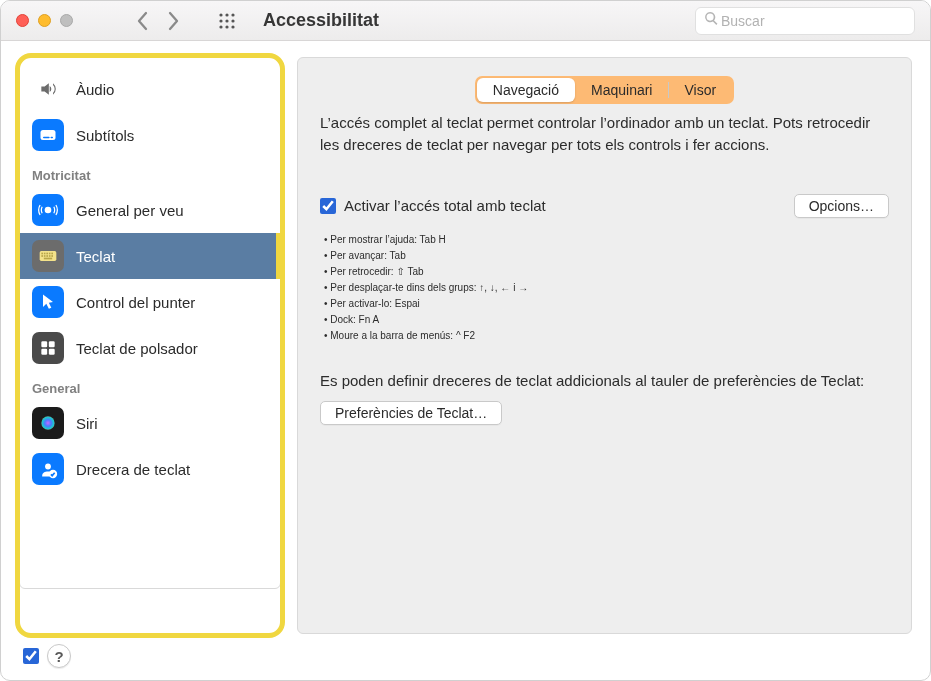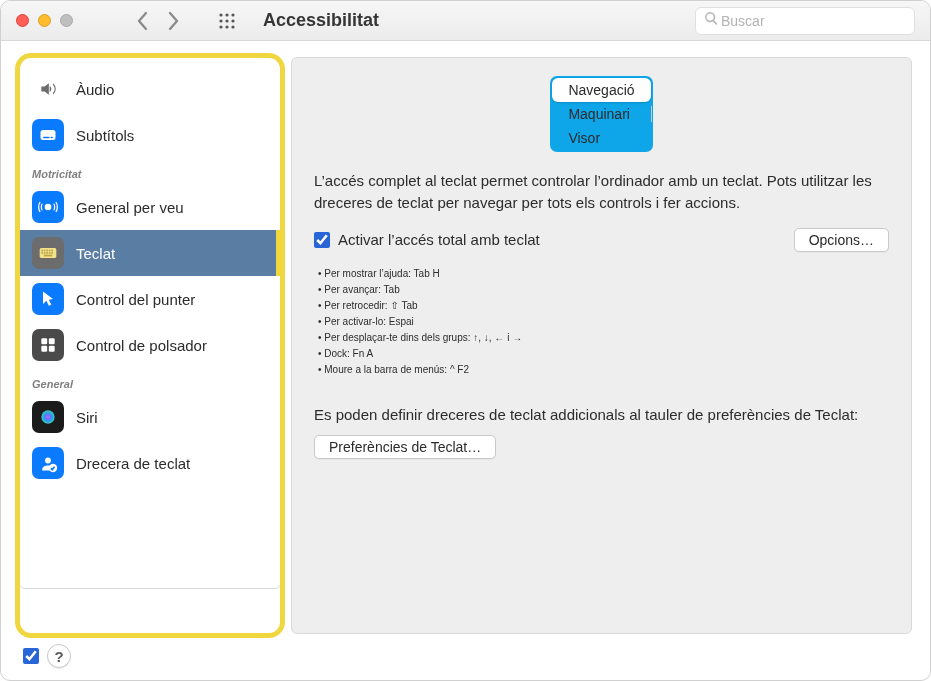--- a/index.html
+++ b/index.html
@@ -57,42 +57,41 @@
   }
   .search svg { width: 15px; height: 15px; fill: #b5b5b5; }
   .search input {
     border: none; outline: none; font-size: 14px; background: transparent; width: 100%;
     color: #333;
   }
   .search input::placeholder { color: #b2b2b2; }
 
   
   .body { flex: 1; display: flex; flex-direction: column; padding: 16px 18px 10px 18px; }
-  .main-row { flex: 1; display: flex; gap: 10px; min-height: 0; }
+  .main-row { flex: 1; display: flex; gap: 16px; min-height: 0; }
 
   
   .sidebar-wrap { width: 262px; position: relative; }
   .sidebar-highlight {
     position: absolute; inset: -4px -4px -4px -4px;
     border: 5px solid #f0d740; border-radius: 16px; pointer-events: none;
     z-index: 3;
   }
   .sidebar {
     width: 100%; height: 532px;
     background: #fff;
     border: 1px solid #d9d9d9;
     border-radius: 6px;
     overflow: hidden;
     position: relative;
   }
   .sb-list { list-style: none; padding: 8px 0; }
   .sb-section {
-    font-size: 11px; font-weight: 600; color: #808080;
+    font-size: 13px; font-weight: 600; color: #808080;
     padding: 10px 12px 4px 12px;
-    font-style: italic;
   }
   .sb-item {
     display: flex; align-items: center; gap: 12px;
     padding: 7px 12px;
     font-size: 15px; color: #2b2b2b;
     cursor: default;
   }
   .sb-item .icon {
     width: 32px; height: 32px; border-radius: 7px;
     display: flex; align-items: center; justify-content: center;
@@ -116,44 +115,43 @@
     background: #eeeeee;
     border: 1px solid #d9d9d9;
     border-radius: 6px;
     padding: 18px 22px 22px 22px;
     display: flex; flex-direction: column;
     min-width: 0;
   }
   .tabs {
     align-self: center;
     display: flex;
-    background: #0ea5e9;
+    background: #fdba74;
     border-radius: 7px;
     padding: 2px;
-    margin-bottom: 18px;
-    flex-direction: column;
+    margin-bottom: 8px;
   }
   .tab {
     font-size: 14px; color: #2b2b2b;
     padding: 4px 16px;
     border-radius: 6px;
     cursor: default;
     position: relative;
   }
   .tab:not(:last-child)::after {
     content:""; position:absolute; right:-1px; top:4px; bottom:4px; width:1px; background:#c8c8c8;
   }
   .tab.active {
     background: #fff;
     box-shadow: 0 1px 2px rgba(0,0,0,0.15);
   }
   .tab.active::after, .tab.active + .tab::before { display:none; }
 
   .desc { font-size: 15px; color: #2c2c2c; line-height: 1.45; margin-bottom: 14px; }
-  .row-check { display: flex; align-items: center; gap: 8px; margin-bottom: 14px; }
+  .row-check { display: flex; align-items: center; gap: 8px; margin-bottom: 14px; margin-top: 24px; }
   .row-check input[type=checkbox] { width: 16px; height: 16px; accent-color:#2866d7; }
   .row-check label { font-size: 15px; color: #2c2c2c; flex:1; }
   .btn {
     background: #fff; border: 1px solid #c9c9c9; border-radius: 5px;
     font-size: 14px; padding: 3px 14px; color: #2b2b2b;
     box-shadow: 0 1px 0 rgba(0,0,0,0.03);
     cursor: default;
   }
   .hints {
     font-size: 10px; color: #2c2c2c; line-height: 1.6; margin-left: 4px; margin-bottom: 26px;
@@ -294,21 +292,21 @@
                 <span class="icon" style="background: rgb(74, 74, 74);">
                   <svg viewBox="0 0 24 24">
                     <g fill="#fff">
                       <rect x="4" y="4" width="7" height="7" rx="1.5"></rect>
                       <rect x="13" y="4" width="7" height="7" rx="1.5"></rect>
                       <rect x="4" y="13" width="7" height="7" rx="1.5"></rect>
                       <rect x="13" y="13" width="7" height="7" rx="1.5"></rect>
                     </g>
                   </svg>
                 </span>
-                <span>Control de polsador</span>
+                <span>Teclat de polsador</span>
               </li>
               <li class="sb-section">General</li>
               <li class="sb-item">
                 <span class="icon" style="background: rgb(27, 27, 27);">
                   <svg viewBox="0 0 24 24">
                     <defs>
                       <radialGradient id="sg" cx="50%" cy="50%" r="60%">
                         <stop offset="0%" stop-color="#c46bff"></stop>
                         <stop offset="40%" stop-color="#4a7bff"></stop>
                         <stop offset="75%" stop-color="#18d0c8"></stop>
@@ -337,34 +335,34 @@
       </div>
 
       <div class="content-pane">
 
         <div class="tabs" id="tabs">
             <div class="tab active">Navegació</div>
             <div class="tab">Maquinari</div>
             <div class="tab">Visor</div>
           </div>
 
-        <div class="desc">L’accés complet al teclat permet controlar l’ordinador amb un teclat. Pots utilitzar les dreceres de teclat per navegar per tots els controls i fer accions.</div>
+        <div class="desc">L’accés complet al teclat permet controlar l’ordinador amb un teclat. Pots retrocedir les dreceres de teclat per navegar per tots els controls i fer accions.</div>
 
         <div class="row-check">
           <input type="checkbox" id="cb1" checked="" style="">
           <label for="cb1">Activar l’accés total amb teclat</label>
           <button class="btn">Opcions…</button>
         </div>
 
         <div class="hints" id="hints">
             <div>Per mostrar l’ajuda: Tab H</div>
             <div>Per avançar: Tab</div>
             <div>Per retrocedir: ⇧ Tab</div>
+            <div>Per desplaçar-te dins dels grups: ↑, ↓, ← i →</div>
             <div>Per activar-lo: Espai</div>
-            <div>Per desplaçar-te dins dels grups: ↑, ↓, ← i →</div>
             <div>Dock: Fn A</div>
             <div>Moure a la barra de menús: ^ F2</div>
           </div>
 
         <div class="subdesc">Es poden definir dreceres de teclat addicionals al tauler de preferències de Teclat:</div>
 
         <div>
           <button class="btn">Preferències de Teclat…</button>
         </div>
       </div>

